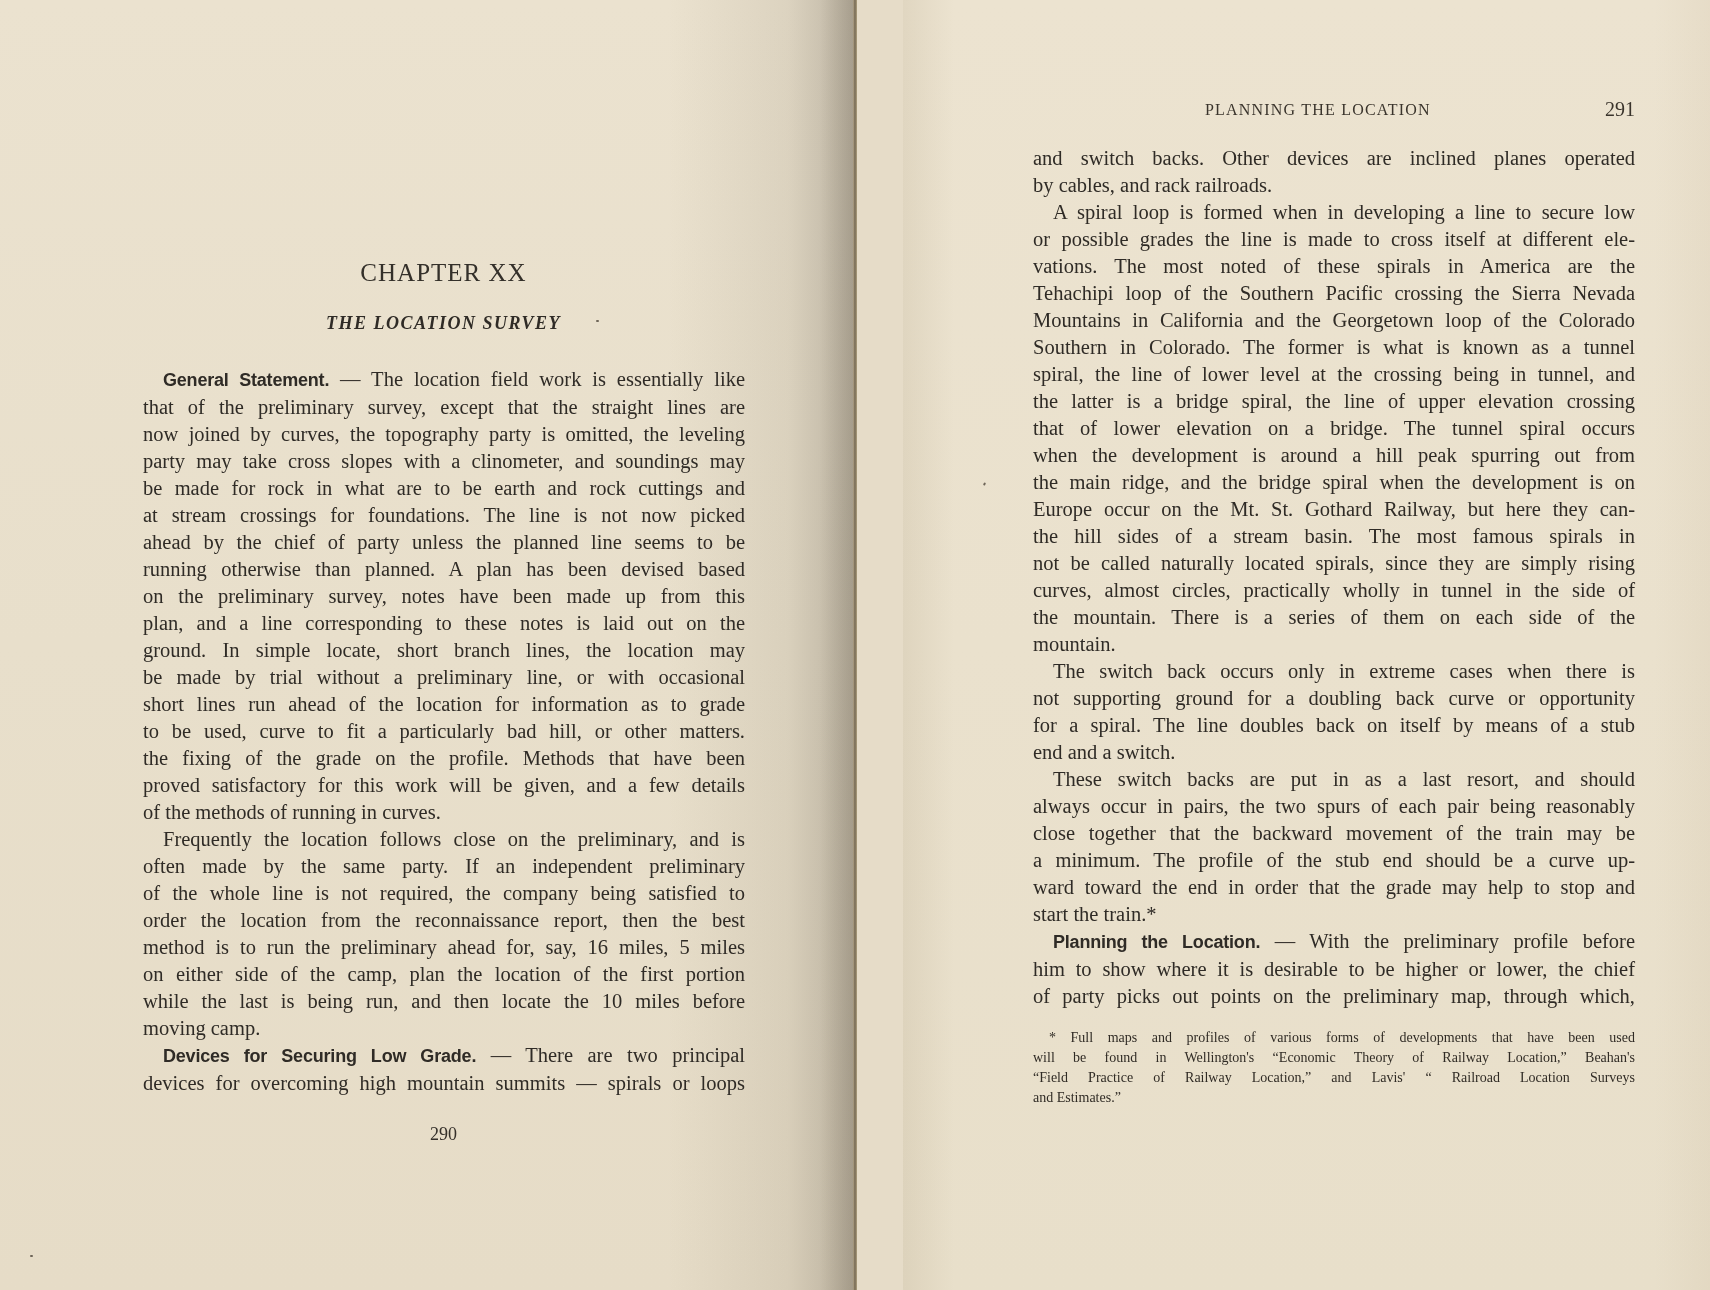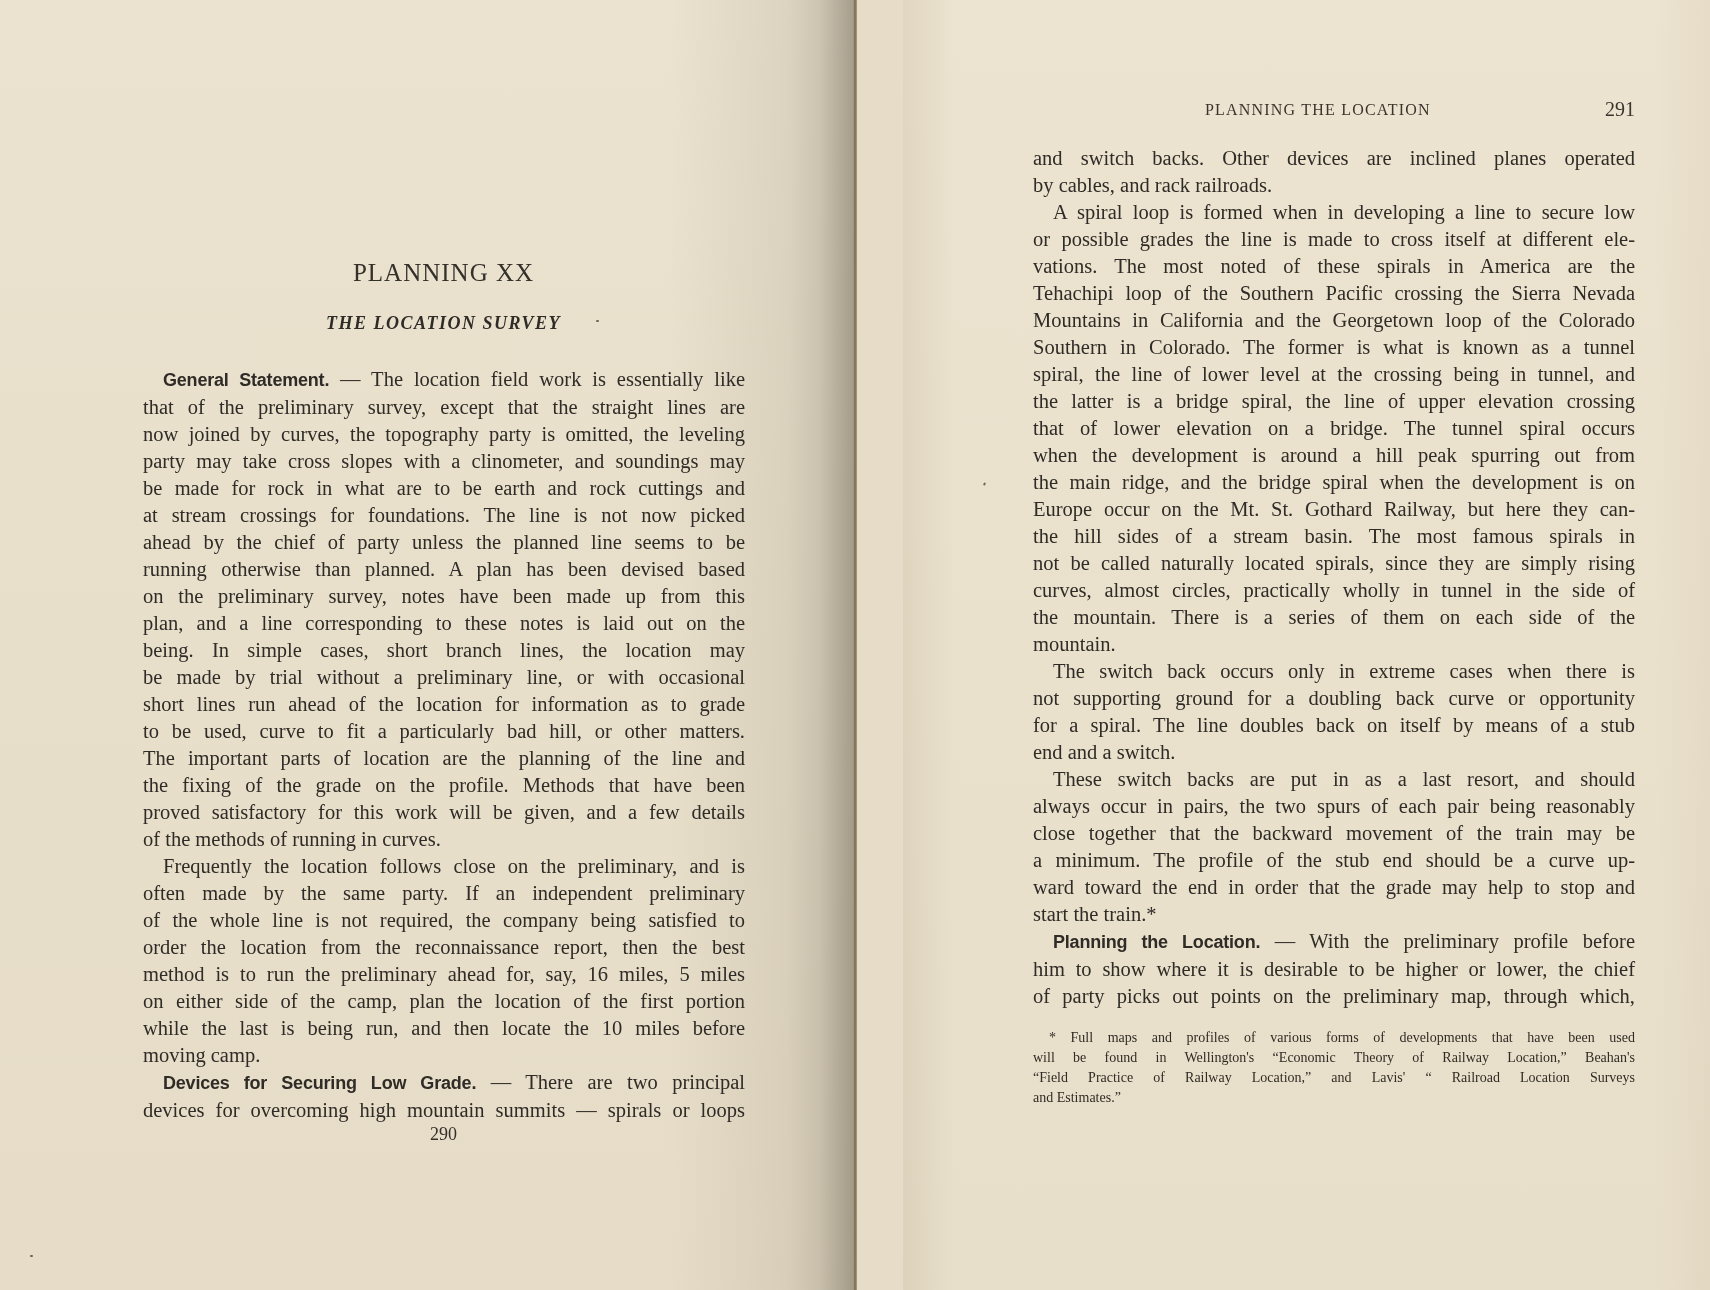--- a/index.html
+++ b/index.html
@@ -164,41 +164,40 @@
       border-radius: 1px;
       opacity: 0.7;
     }
   </style>
 </head>
 <body>
 
 <div class="spread">
 
   <div class="page page-left">
-    <div class="chapter-title">PLANNING XX</div>
+    <div class="chapter-title">CHAPTER XX</div>
     <div class="section-title">THE LOCATION SURVEY</div>
 
     <div class="column column-left">
 
       <p class="para">
         <span class="line"><span class="lead">General Statement.</span><span> — The location field work is essentially like</span></span>
         <span class="line">that of the preliminary survey, except that the straight lines are</span>
         <span class="line">now joined by curves, the topography party is omitted, the leveling</span>
         <span class="line">party may take cross slopes with a clinometer, and soundings may</span>
         <span class="line">be made for rock in what are to be earth and rock cuttings and</span>
         <span class="line">at stream crossings for foundations.  The line is not now picked</span>
         <span class="line">ahead by the chief of party unless the planned line seems to be</span>
         <span class="line">running otherwise than planned.  A plan has been devised based</span>
         <span class="line">on the preliminary survey, notes have been made up from this</span>
         <span class="line">plan, and a line corresponding to these notes is laid out on the</span>
-        <span class="line">being.  In simple cases, short branch lines, the location may</span>
+        <span class="line">ground.  In simple locate, short branch lines, the location may</span>
         <span class="line">be made by trial without a preliminary line, or with occasional</span>
         <span class="line">short lines run ahead of the location for information as to grade</span>
         <span class="line">to be used, curve to fit a particularly bad hill, or other matters.</span>
-        <span class="line">The important parts of location are the planning of the line and</span>
         <span class="line">the fixing of the grade on the profile.  Methods that have been</span>
         <span class="line">proved satisfactory for this work will be given, and a few details</span>
         <span class="line last">of the methods of running in curves.</span>
       </p>
 
       <p class="para">
         <span class="line">Frequently the location follows close on the preliminary, and is</span>
         <span class="line">often made by the same party.  If an independent preliminary</span>
         <span class="line">of the whole line is not required, the company being satisfied to</span>
         <span class="line">order the location from the reconnaissance report, then the best</span>

